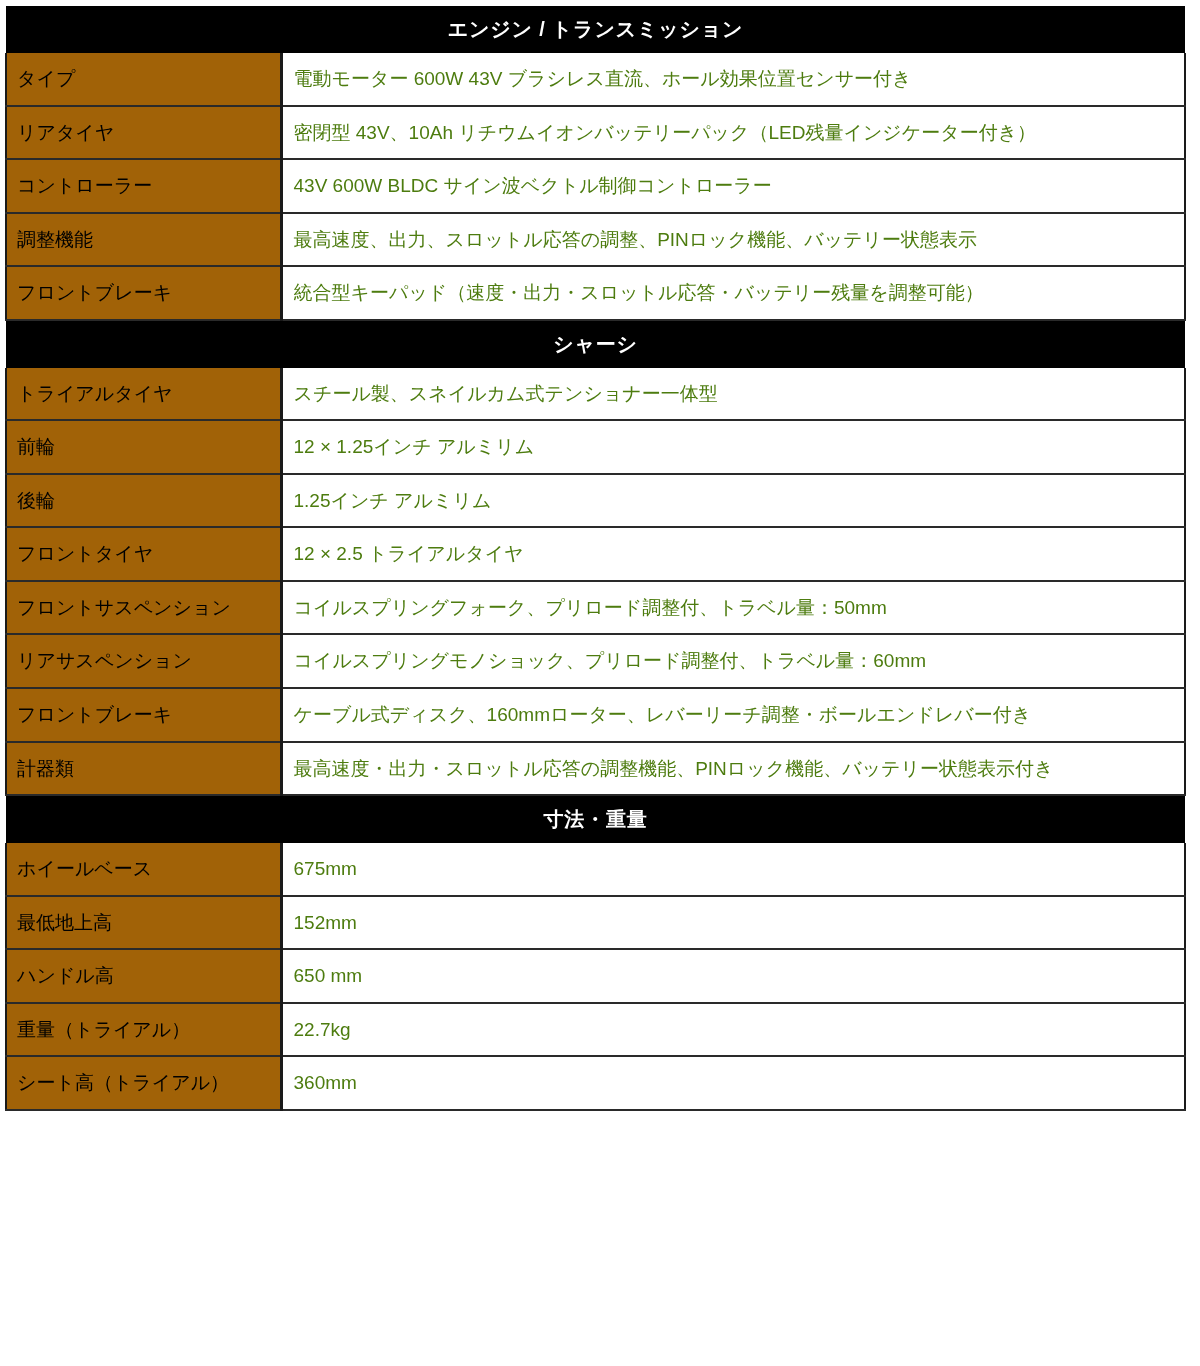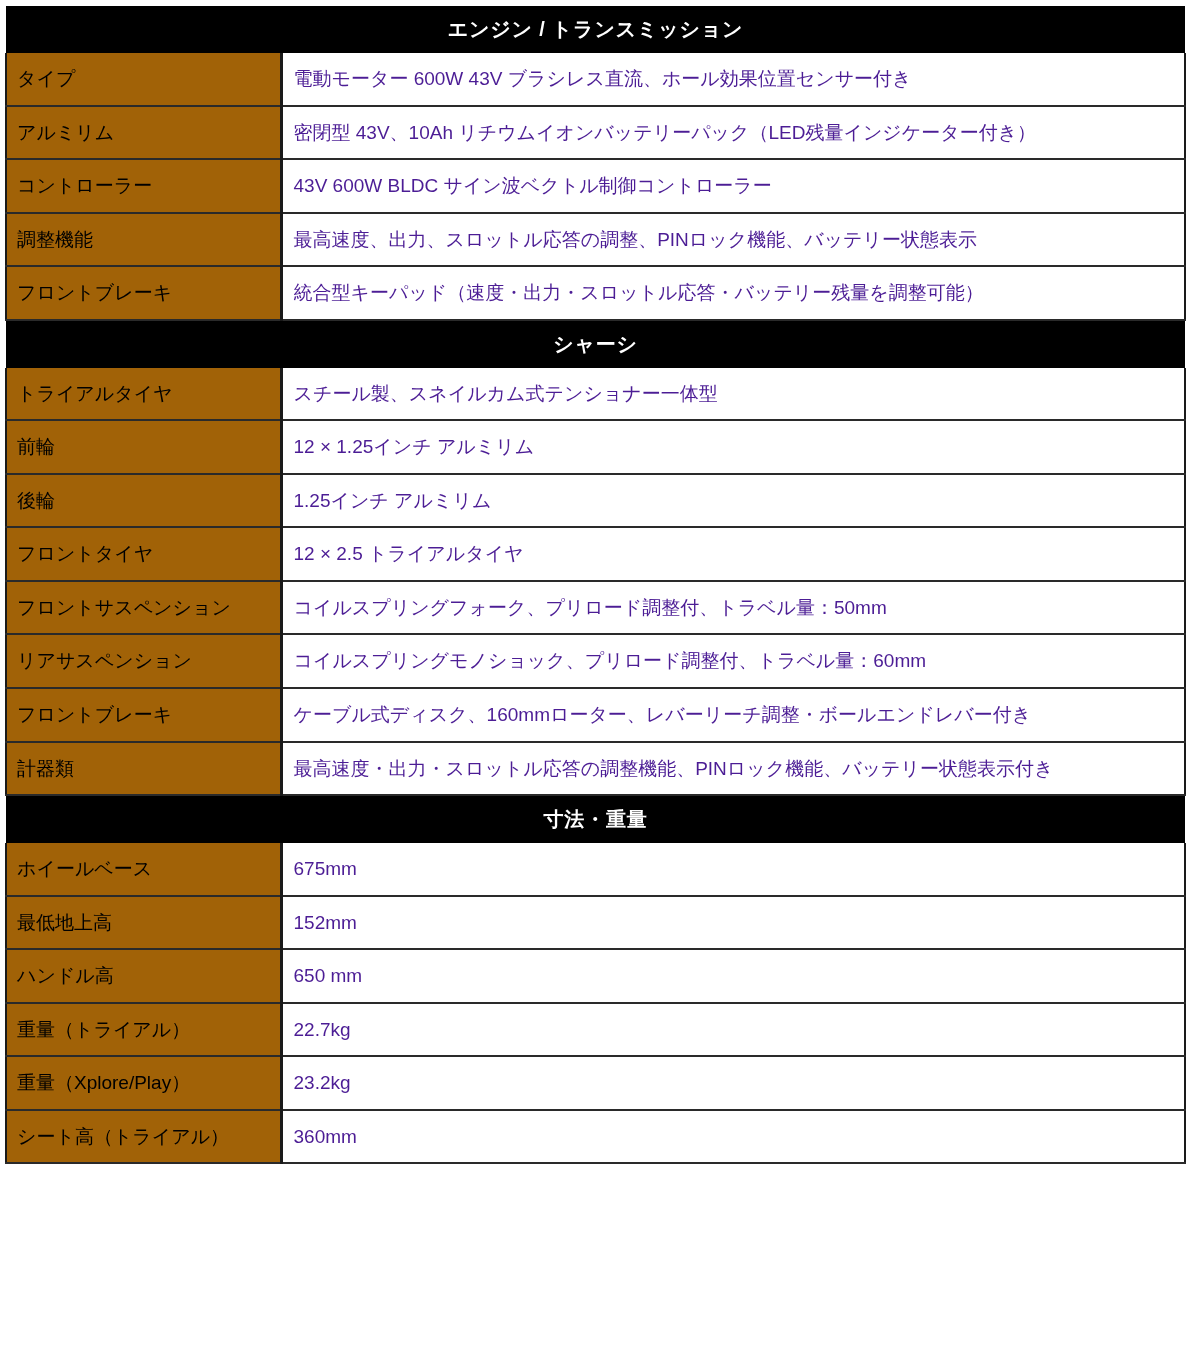--- a/index.html
+++ b/index.html
@@ -60,21 +60,21 @@
     font-size: 19px;
     padding: 12px 8px 12px 10px;
     border-right: 3px solid #1a1a1a;
     border-left: 2px solid #1a1a1a;
     line-height: 1.35;
     white-space: nowrap;
   }
 
   td.value-cell {
     background: #ffffff;
-    color: #4c1d95;
+    color: #4d7c0f;
     font-size: 19px;
     padding: 12px 10px 12px 11px;
     border-right: 2px solid #1a1a1a;
     line-height: 1.45;
     margin-left: 29px;
   }
 
   
   tr.data-row.tall > td { padding-top: 16px; padding-bottom: 16px; }
 
@@ -96,21 +96,21 @@
     </colgroup>
     <tbody id="table-body">
         <tr class="section-row">
           <td colspan="2">エンジン / トランスミッション</td>
         </tr>
         <tr class="data-row">
           <td class="label-cell">タイプ</td>
           <td class="value-cell">電動モーター 600W 43V ブラシレス直流、ホール効果位置センサー付き</td>
         </tr>
         <tr class="data-row">
-          <td class="label-cell">アルミリム</td>
+          <td class="label-cell">リアタイヤ</td>
           <td class="value-cell">密閉型 43V、10Ah リチウムイオンバッテリーパック（LED残量インジケーター付き）</td>
         </tr>
         <tr class="data-row">
           <td class="label-cell">コントローラー</td>
           <td class="value-cell">43V 600W BLDC サイン波ベクトル制御コントローラー</td>
         </tr>
         <tr class="data-row">
           <td class="label-cell">調整機能</td>
           <td class="value-cell">最高速度、出力、スロットル応答の調整、PINロック機能、バッテリー状態表示</td>
         </tr>
@@ -166,22 +166,18 @@
         </tr>
         <tr class="data-row">
           <td class="label-cell">ハンドル高</td>
           <td class="value-cell">650 mm</td>
         </tr>
         <tr class="data-row">
           <td class="label-cell">重量（トライアル）</td>
           <td class="value-cell">22.7kg</td>
         </tr>
         <tr class="data-row">
-          <td class="label-cell">重量（Xplore/Play）</td>
-          <td class="value-cell">23.2kg</td>
-        </tr>
-        <tr class="data-row">
           <td class="label-cell">シート高（トライアル）</td>
           <td class="value-cell">360mm</td>
         </tr>
       </tbody>
   </table>
 </div>
 
 </body></html>

